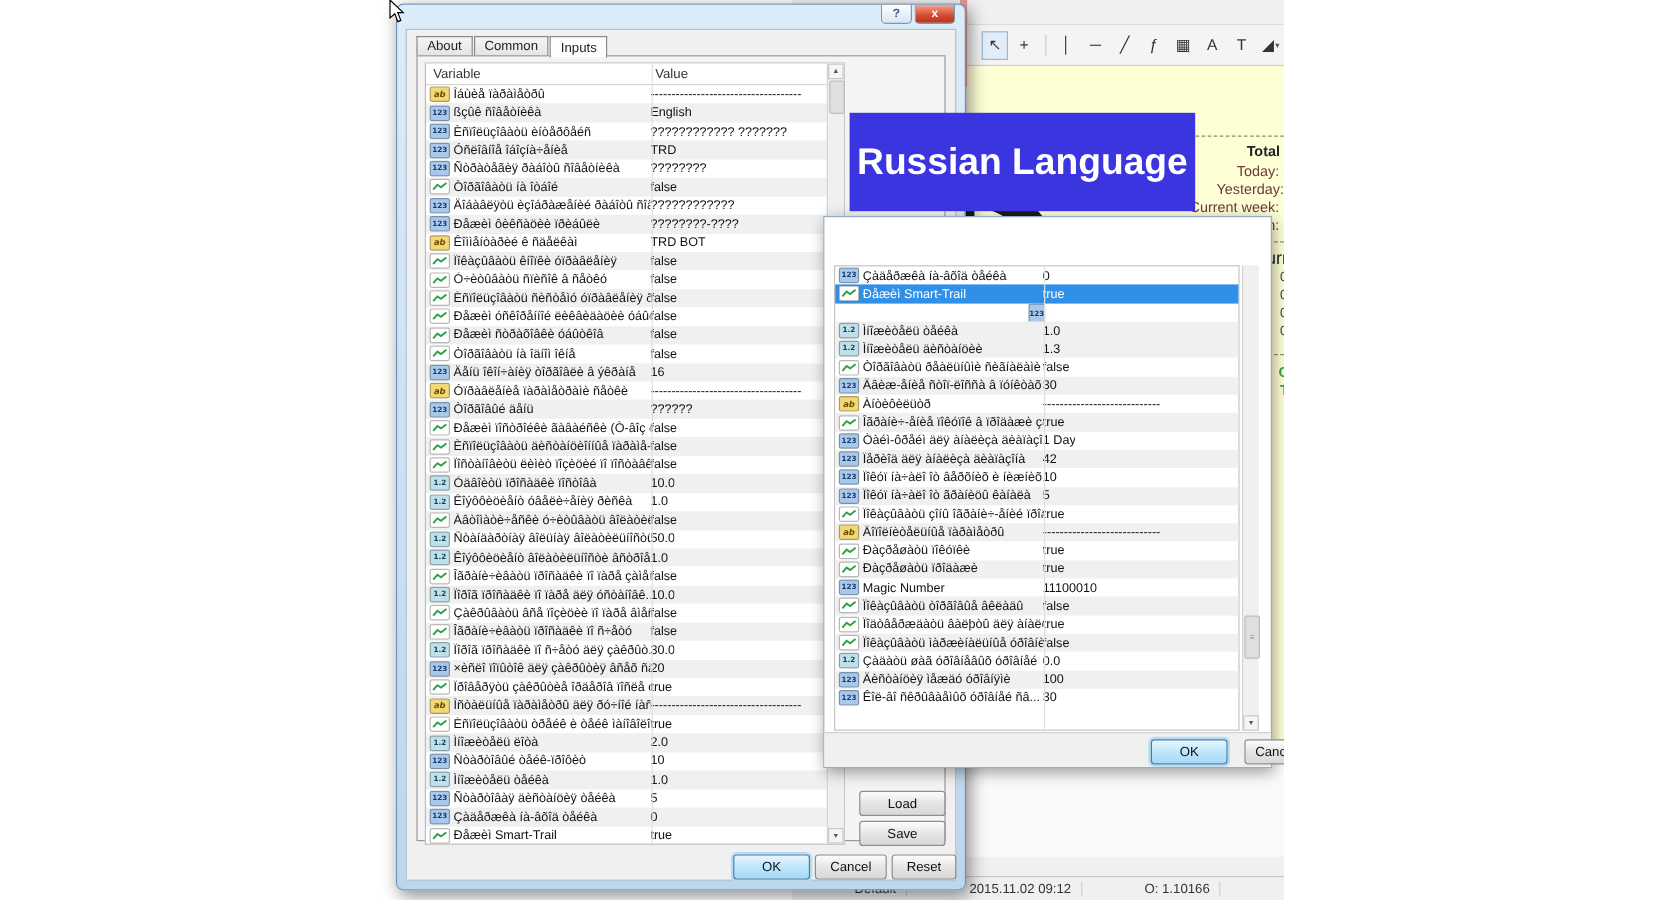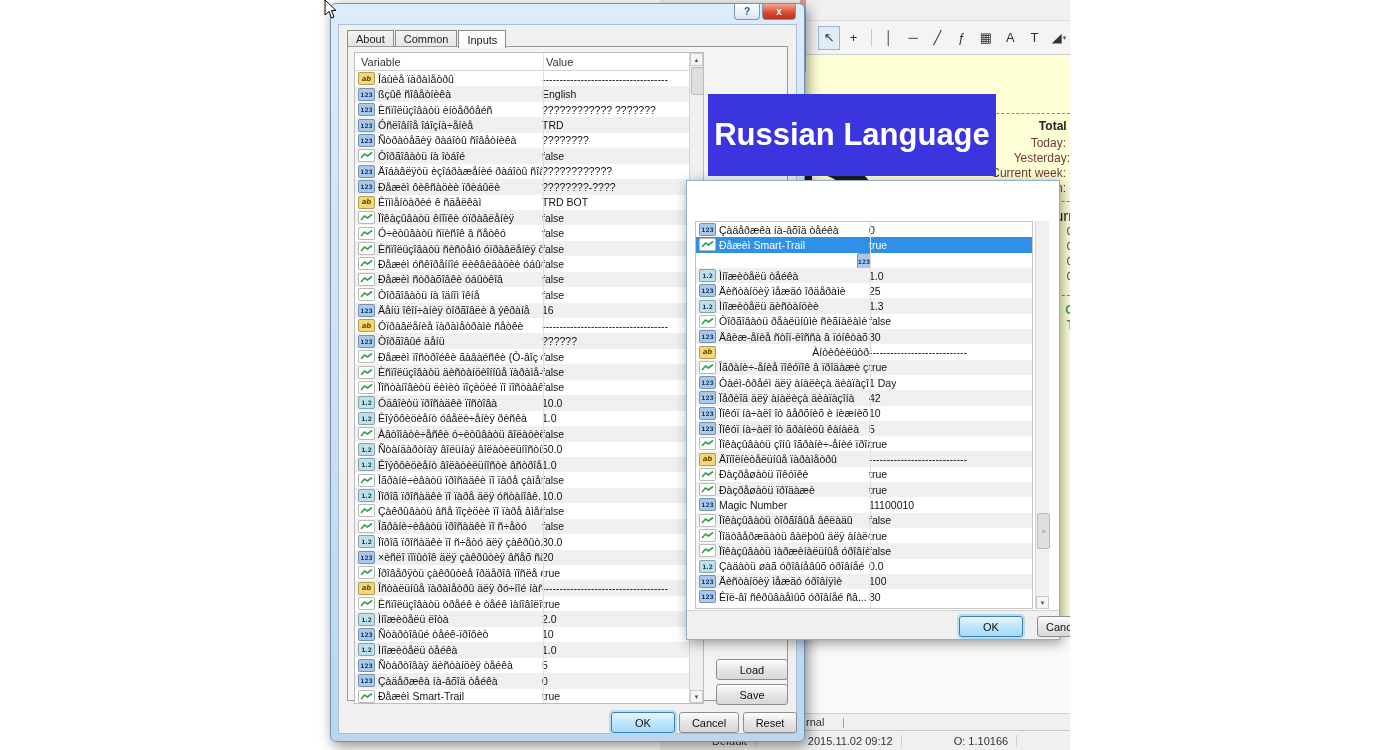--- a/index.html
+++ b/index.html
@@ -117,24 +117,20 @@
       <div class="acct-green" style="top:263px;">TY</div>
 
     </div>
     <svg id="bg-glyph" width="96" height="60">
       <rect x="0" y="0" width="10" height="58" fill="#1d1d1d"></rect>
       <path d="M26,0 L52,0 C74,12 78,30 60,58 L34,58 C58,34 50,16 20,6 Z" fill="#1d1d1d"></path>
     </svg>
     <div id="bg-terminal">
       <div id="bg-profit">0.00</div>
     </div>
-    <div id="bg-tabs">
-      <span id="journal-tab">rnal</span>
-      <span id="journal-div">|</span>
-    </div>
     <div id="bg-status">
       <span class="cell profile">Default</span>
       <span class="cell time">2015.11.02 09:12</span>
       <span class="cell">O: 1.10166</span>
       <span class="cell">H: 1.10166</span>
       <span class="cell">L: 1.10160</span>
       <span class="cell">C: 1.10162</span>
       <span class="cell">V: 5</span>
     </div>
   </div>
@@ -467,25 +463,20 @@
           <div class="trow" style="height: 15.3px; flex-direction: column;">
             <span class="ri ri-123">123</span>
             <span class="tname" style="flex: 0 0 150px;">Ïåðèîä ïðîâåðêè ÒÔ</span>
             <span class="tval">15 Minutes</span>
           </div>
           <div class="trow alt" style="height: 15.3px;">
             <span class="ri ri-num">1.2</span>
             <span class="tname" style="flex: 0 0 150px;">Ìíîæèòåëü òåéêà</span>
             <span class="tval">1.0</span>
           </div>
-          <div class="trow" style="height: 15.3px;">
-            <span class="ri ri-123">123</span>
-            <span class="tname" style="flex: 0 0 150px;">Äèñòàíöèÿ ìåæäó îðäåðàìè</span>
-            <span class="tval">25</span>
-          </div>
           <div class="trow alt" style="height: 15.3px;">
             <span class="ri ri-num">1.2</span>
             <span class="tname" style="flex: 0 0 150px;">Ìíîæèòåëü äèñòàíöèè</span>
             <span class="tval">1.3</span>
           </div>
           <div class="trow" style="height: 15.3px;">
             <span class="ri ri-bool">
               <svg width="13" height="9">
                 <polyline points="1,7 4.5,3 7.5,5 12,1.5" fill="none" stroke="#2fa048" stroke-width="1.6"></polyline>
               </svg>
@@ -493,21 +484,21 @@
             <span class="tname" style="flex: 0 0 150px;">Òîðãîâàòü ðåàëüíûìè ñèãíàëàìè ñî ñò...</span>
             <span class="tval">false</span>
           </div>
           <div class="trow alt" style="height: 15.3px;">
             <span class="ri ri-123">123</span>
             <span class="tname" style="flex: 0 0 150px;">Äâèæ-åíèå ñòîï-ëîññà â ïóíêòàõ</span>
             <span class="tval">30</span>
           </div>
           <div class="trow" style="height: 15.3px;">
             <span class="ri ri-ab">ab</span>
-            <span class="tname" style="flex: 0 0 150px; text-align: right;">Àíòèôèëüòð</span>
+            <span class="tname" style="flex: 0 0 150px;">Àíòèôèëüòð</span>
             <span class="tval">----------------------------</span>
           </div>
           <div class="trow alt" style="height: 15.3px;">
             <span class="ri ri-bool">
               <svg width="13" height="9">
                 <polyline points="1,7 4.5,3 7.5,5 12,1.5" fill="none" stroke="#2fa048" stroke-width="1.6"></polyline>
               </svg>
             </span>
             <span class="tname" style="flex: 0 0 150px;">Îãðàíè÷-åíèå ïîêóïîê â ïðîäàæè çà ïåð...</span>
             <span class="tval">true</span>

